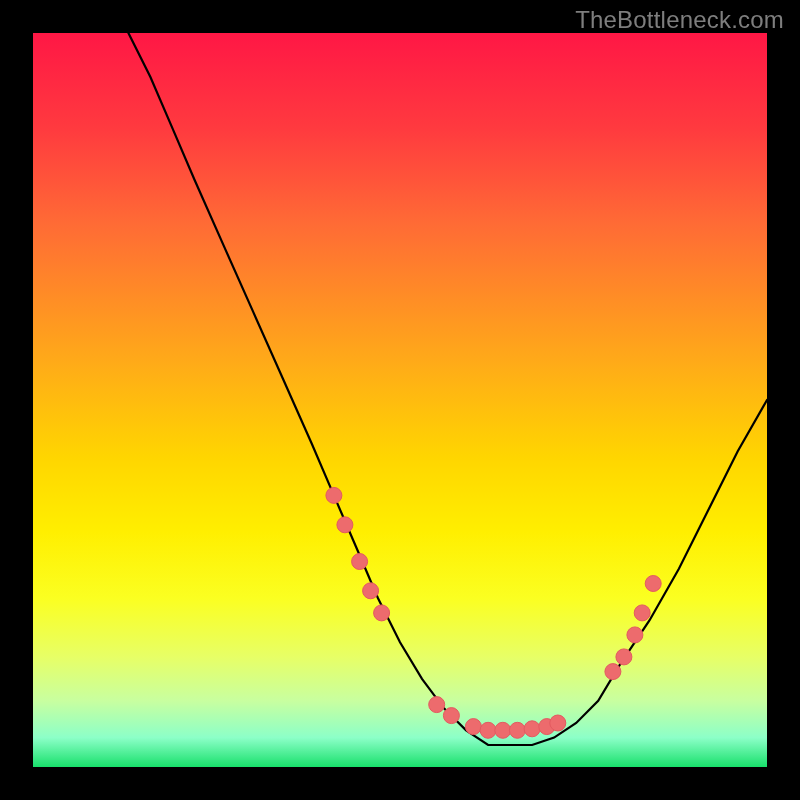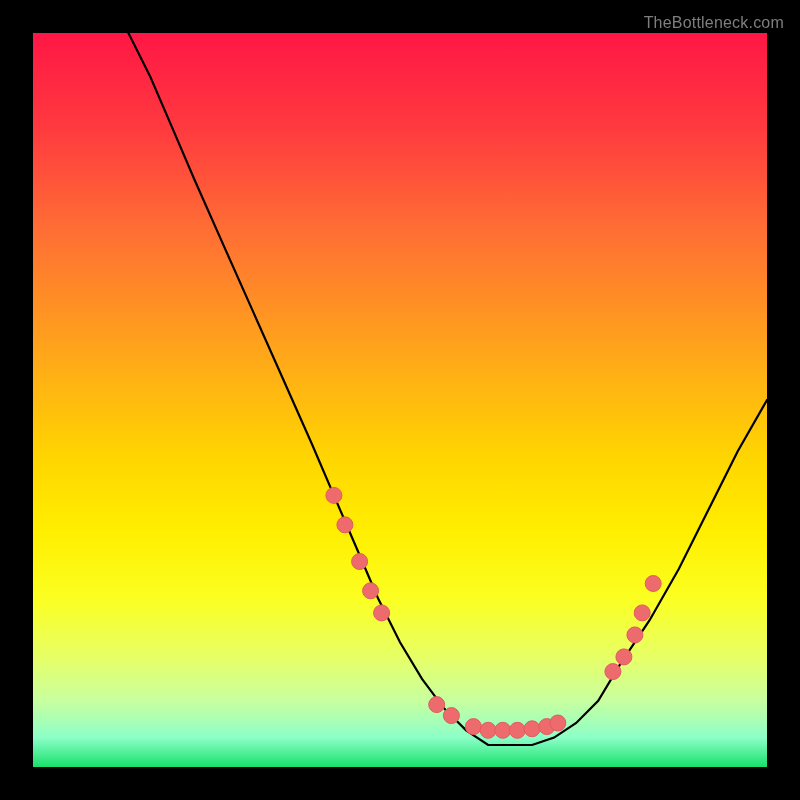--- a/index.html
+++ b/index.html
@@ -41,24 +41,24 @@
       #18e06b 100%
     );
   }
   .curve {
     position: absolute;
     inset: 0;
     pointer-events: none;
   }
   .watermark {
     position: absolute;
-    top: 14px;
+    top: 6px;
     right: 16px;
     font-family: Arial, Helvetica, sans-serif;
-    font-size: 16px;
+    font-size: 24px;
     color: #7e7e7e;
     letter-spacing: 0.2px;
     user-select: none;
     margin-left: 24px;
   }
 </style>
 </head>
 <body>
 
 <div class="stage">

